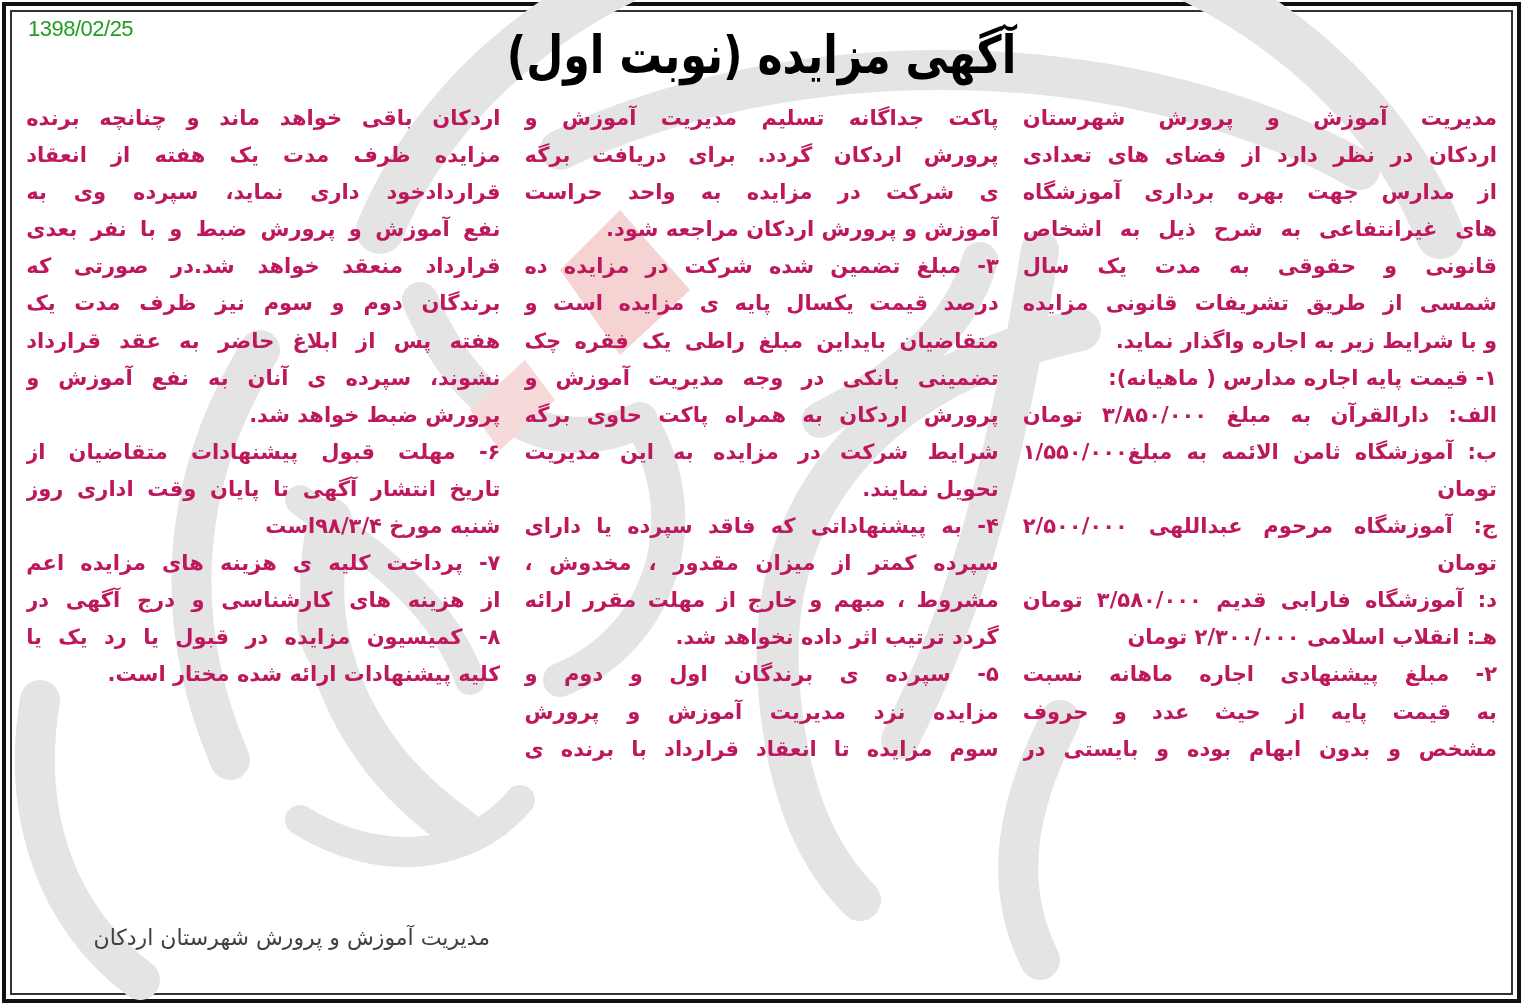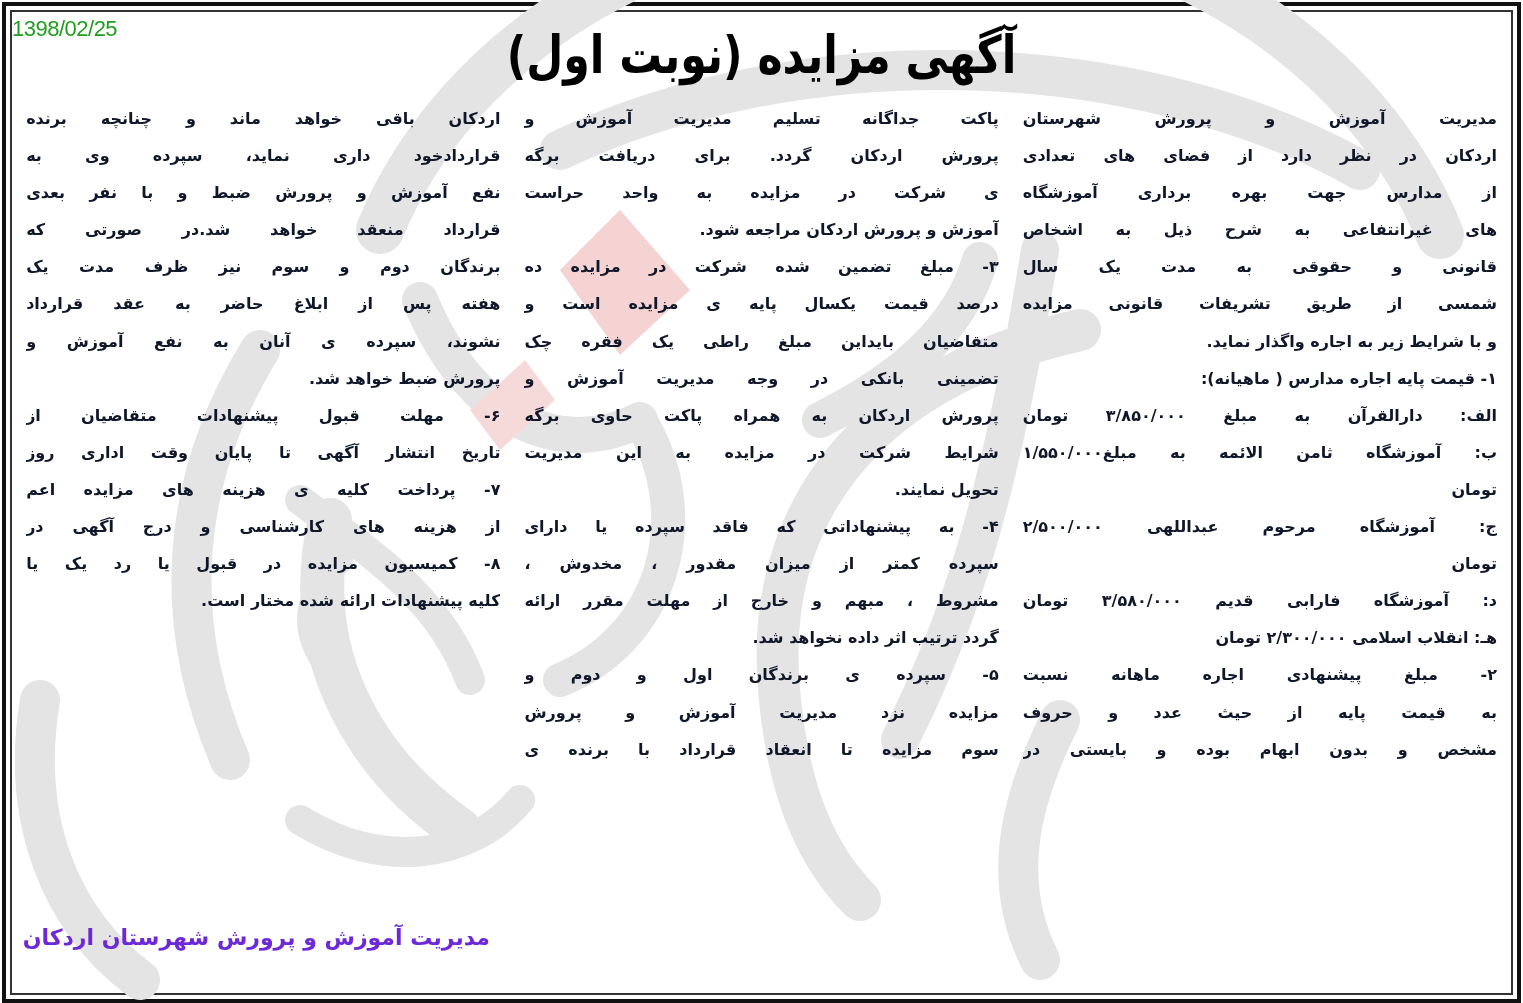--- a/index.html
+++ b/index.html
@@ -9,43 +9,43 @@
     border:4px solid #111; box-sizing:content-box;
   }
   .frame-inner {
     position:absolute; left:4px; top:4px; right:4px; bottom:4px;
     border:2px solid #333;
   }
   .watermark { position:absolute; left:0; top:0; width:1523px; height:1003px; pointer-events:none; z-index:0; }
   .date-stamp {
     position:absolute; left:12px; top:16px; color:#1f9e1f;
     font-family:"Liberation Sans Narrow","Liberation Sans", sans-serif;
-    font-size:22px; letter-spacing:-0.5px; z-index:2;
+    font-size:22px; letter-spacing:-0.5px; z-index:2;padding-left:16px;
   }
   .title {
     position:absolute; left:0; right:0; top:20px; text-align:center;
     font-family:"DejaVu Sans", sans-serif; font-weight:900; font-size:52px;
     line-height:70px; color:#000; direction:rtl; z-index:2;
     transform:scaleX(0.82); transform-origin:center;
   }
   .columns {
     position:absolute; left:14px; top:100px; width:1495px; height:860px;
     display:flex; flex-direction:row-reverse; z-index:2;
   }
   .col {
     width:33.33%; box-sizing:border-box; padding:0 12px;
     direction:rtl; text-align:justify; text-align-last:right;
-    font-family:"DejaVu Sans", sans-serif; font-weight:bold; font-size:16px;
-    line-height:37.1px; color:#0f172a;
+    font-family:"DejaVu Sans", sans-serif; font-weight:bold; font-size:21px;
+    line-height:37.1px; color:#be185d;
   }
   .col .line { display:block; white-space:nowrap; overflow:hidden; text-align:justify; text-align-last:justify; }
   .col .line.last { text-align-last:right; }
   .signature {
     position:absolute; left:20px; top:925px; width:470px; direction:rtl; text-align:right;
-    font-family:"DejaVu Sans", sans-serif; font-weight:bold; font-size:22px; color:#6d28d9; z-index:2;
+    font-family:"DejaVu Sans", sans-serif; font-weight:normal; font-size:22px; color:#404040; z-index:2;
   }
 </style>
 </head>
 <body>
 
 <div class="frame">
   <div class="frame-inner"></div>
 </div>
 
 <svg class="watermark" viewBox="0 0 1523 1003" xmlns="http://www.w3.org/2000/svg">
@@ -109,29 +109,31 @@
       <span class="line">۴- به پیشنهاداتی که فاقد سپرده یا دارای</span>
       <span class="line">سپرده کمتر از میزان مقدور ، مخدوش ،</span>
       <span class="line">مشروط ، مبهم و خارج از مهلت مقرر ارائه</span>
       <span class="line last">گردد ترتیب اثر داده نخواهد شد.</span>
       <span class="line">۵- سپرده ی برندگان اول و دوم و</span>
       <span class="line">مزایده نزد مدیریت آموزش و پرورش</span>
       <span class="line">سوم مزایده تا انعقاد قرارداد با برنده ی</span>
     </div>
   <div class="col" id="col-left">
       <span class="line">اردکان باقی خواهد ماند و چنانچه برنده</span>
+      <span class="line">مزایده ظرف مدت یک هفته از انعقاد</span>
       <span class="line">قراردادخود داری نماید، سپرده وی به</span>
       <span class="line">نفع آموزش و پرورش ضبط و با نفر بعدی</span>
       <span class="line">قرارداد منعقد خواهد شد.در صورتی که</span>
       <span class="line">برندگان دوم و سوم نیز ظرف مدت یک</span>
       <span class="line">هفته پس از ابلاغ حاضر به عقد قرارداد</span>
       <span class="line">نشوند، سپرده ی آنان به نفع آموزش و</span>
       <span class="line last">پرورش ضبط خواهد شد.</span>
       <span class="line">۶- مهلت قبول پیشنهادات متقاضیان از</span>
       <span class="line">تاریخ انتشار آگهی تا پایان وقت اداری روز</span>
+      <span class="line last">شنبه مورخ ۹۸/۳/۴است</span>
       <span class="line">۷- پرداخت کلیه ی هزینه های مزایده اعم</span>
       <span class="line">از هزینه های کارشناسی و درج آگهی در</span>
       <span class="line">۸- کمیسیون مزایده در قبول یا رد یک یا</span>
       <span class="line last">کلیه پیشنهادات ارائه شده مختار است.</span>
     </div>
 </div>
 
 <div class="signature">مدیریت آموزش و پرورش شهرستان اردکان</div>
 
 </body></html>

